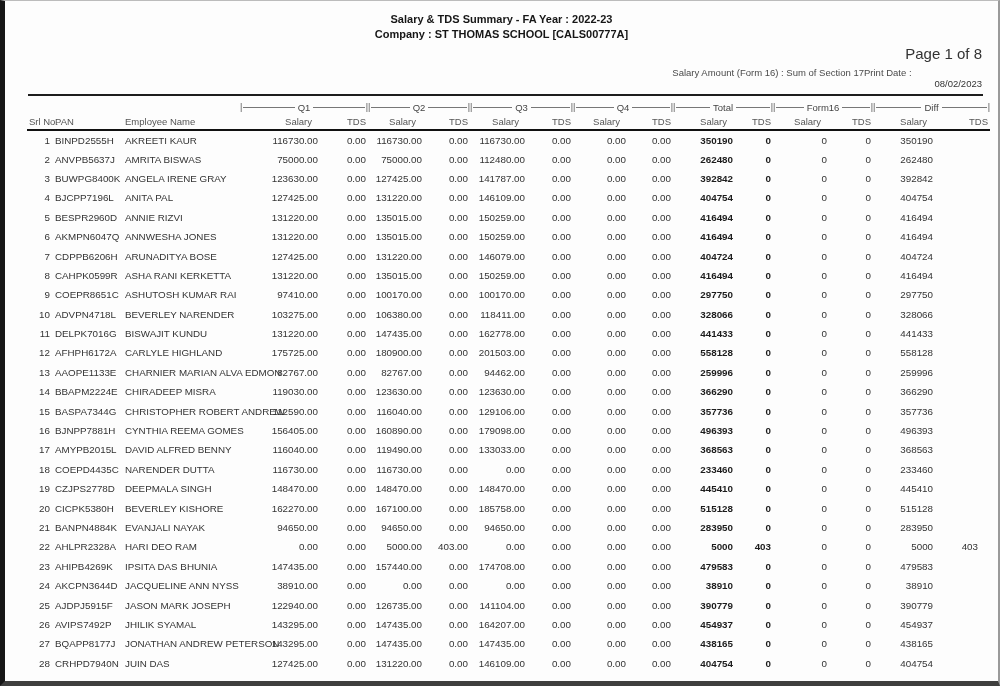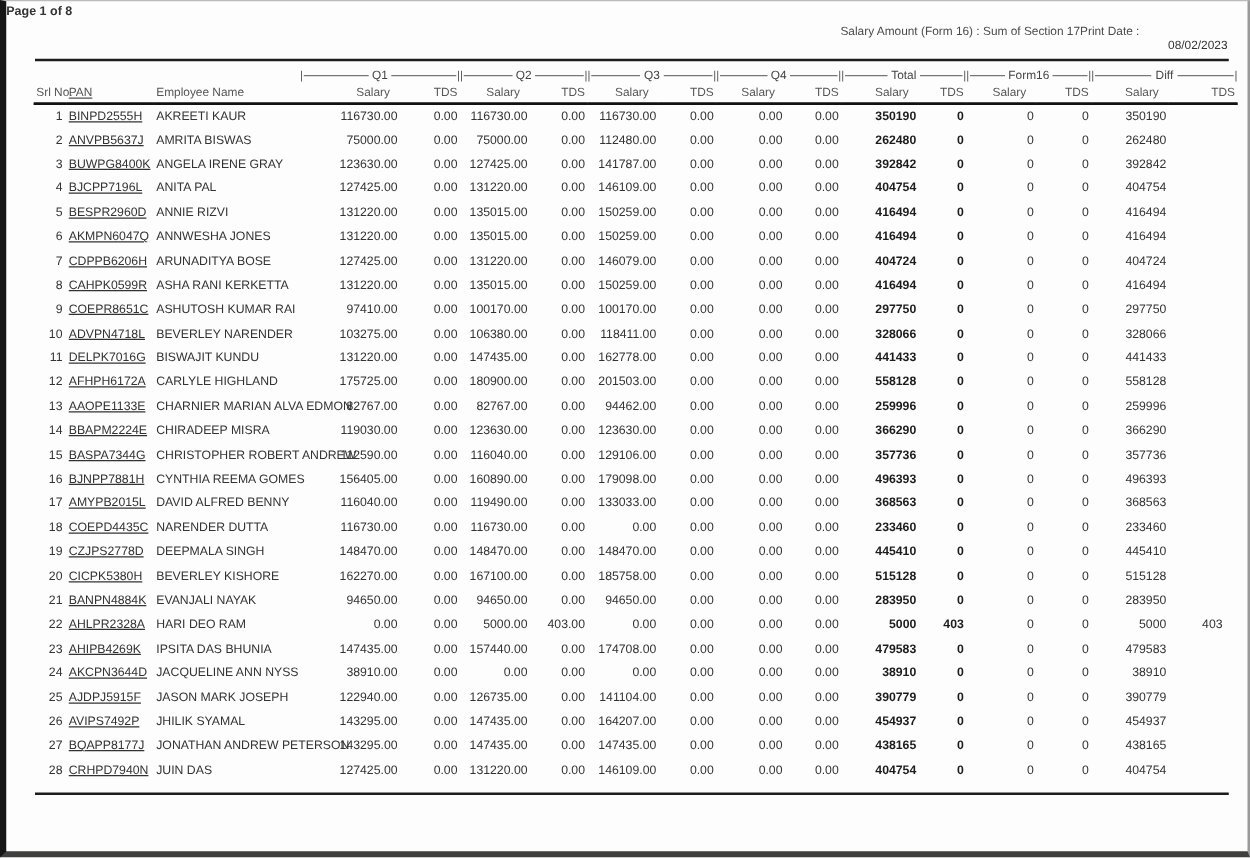--- a/index.html
+++ b/index.html
@@ -12,21 +12,21 @@
     height:686px;
     background:#fdfdfd;
     border-left:5px solid #161616;
     border-bottom:5px solid #3f3f3e;
     border-right:2px solid #9a9a9a;
     border-top:1px solid #bcbcbc;
     overflow:hidden;
   }
 
   .titles { text-align:center; padding-top:11px; font-size:11px; font-weight:bold; color:#161616; line-height:15px; }
-  .page-info { margin:3px 16px 0 0; font-size:10px; color:#333;font-weight:bold; }
+  .page-info { text-align:right; margin:3px 16px 0 0; font-size:15px; color:#333; }
 
   .meta-row { display:flex; justify-content:flex-end; margin:5px 16px 0 23px; font-size:9.5px; color:#4a4a4a; }
   .print-date { display:flex;flex-direction:column; }
   .pd-value { width:118px; text-align:right; color:#333; }
 
   .rule { border-top:2px solid #1d1d1d; height:0; }
   .rule-top { margin:5px 15px 0 23px; }
   .rule-bottom { margin:8px 15px 0 23px; }
 
   table { border-collapse:collapse; table-layout:fixed; width:963px; margin:4px 0 0 22px; font-size:9.8px; color:#333; }
@@ -37,30 +37,34 @@
   .tick { font-size:9px; color:#555; line-height:10px; }
   .hline { flex:1; border-top:1px solid #777; height:0; margin:0 1px; }
   .glabel { padding:0 2px; font-size:9.5px; color:#444;text-align:right; }
 
   tr.subhead td { height:16px; font-size:9.5px; color:#555; border-bottom:2px solid #111; }
   tr.subhead td.num.sal { padding-right:8px; }
 
   tbody td { height:19.4px; }
   .num { text-align:right; }
   .c-srl { padding-right:3px; }
-  .c-pan { padding-left:2px;text-decoration:underline; }
+  .c-pan { padding-left:2px; }
   .c-name { padding-left:2px; }
   .bold { font-weight:bold; color:#1c1c1c; }
   .c-dt { padding-right:12px; }
 </style>
 </head>
 <body>
 
 <div class="page">
 
+  <div class="titles">
+    <div>Salary &amp; TDS Summary - FA Year : 2022-23</div>
+    <div>Company : ST THOMAS SCHOOL [CALS00777A]</div>
+  </div>
 
   <div class="page-info">Page 1 of 8</div>
 
   <div class="meta-row">
     <div>Salary Amount (Form 16) :  Sum of Section 17</div>
     <div class="print-date">
       <span>Print Date :</span>
       <span class="pd-value">08/02/2023</span>
     </div>
   </div>

